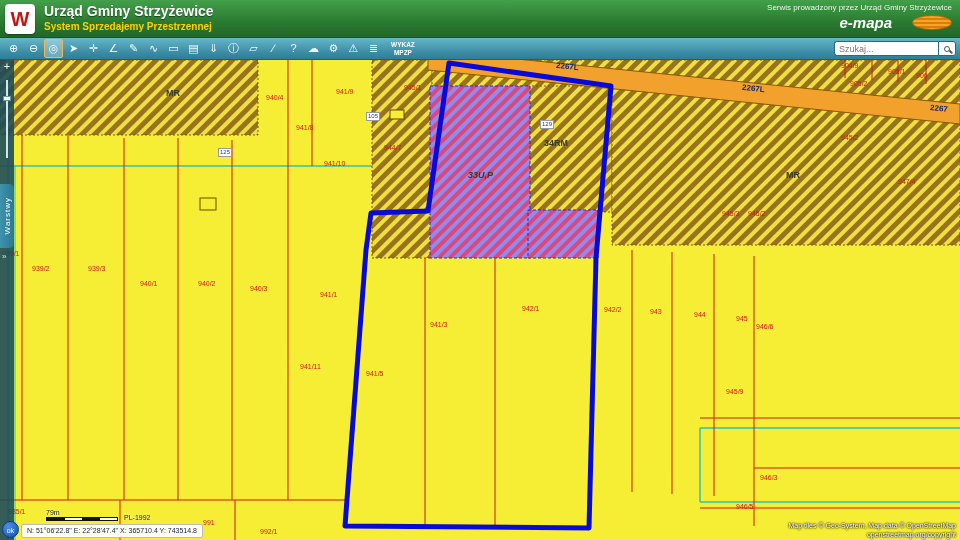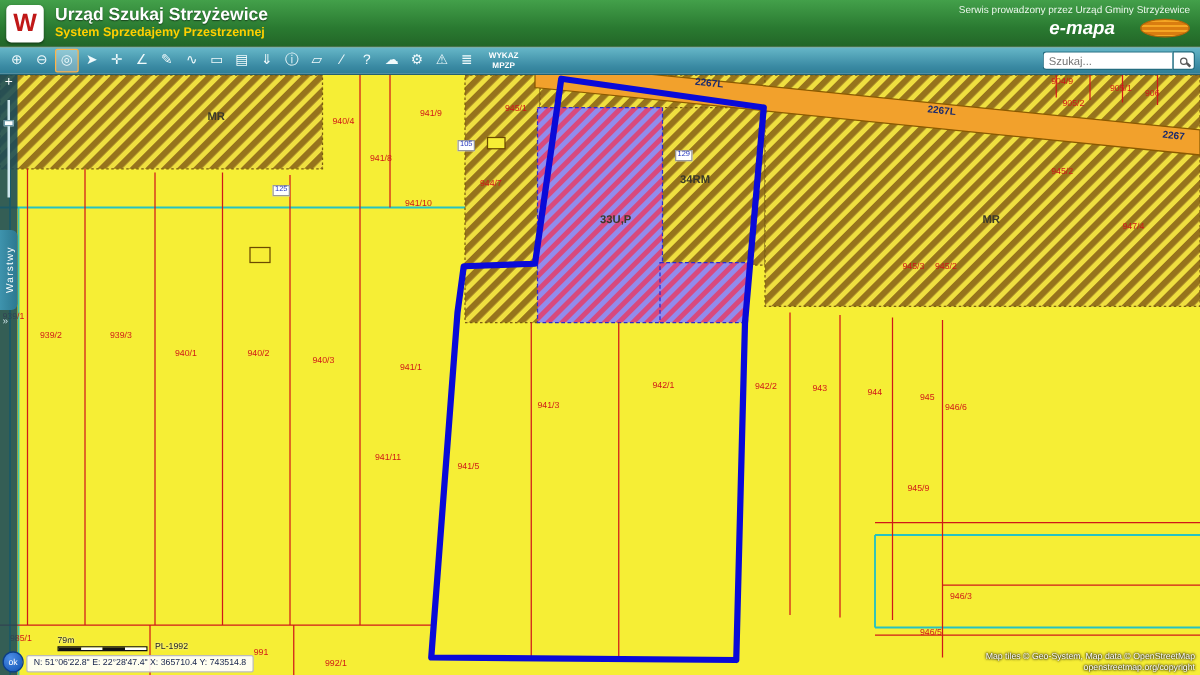--- a/index.html
+++ b/index.html
@@ -101,21 +101,21 @@
 </head>
 <body>
 
 <div id="app">
 
   <div id="header">
     <div id="logo">
       <span>W</span>
     </div>
     <div id="titles">
-      <div id="title">Urząd Szukaj Strzyżewice</div>
+      <div id="title">Urząd Gminy Strzyżewice</div>
       <div id="subtitle">System Sprzedajemy Przestrzennej</div>
     </div>
     <div id="service-note">Serwis prowadzony przez Urząd Gminy Strzyżewice</div>
     <div id="brand">
       <span id="brand-name">e-mapa</span>
       <span id="brand-ellipse"></span>
     </div>
   </div>
 
   <div id="toolbar">
@@ -259,21 +259,21 @@
         <span class="plabel" style="left: 888px; top: 8px;">905/1</span>
         <span class="plabel" style="left: 850px; top: 20px;">905/2</span>
         <span class="plabel" style="left: 916px; top: 12px;">906</span>
         <span class="plabel" style="left: 841px; top: 74px;">945/2</span>
         <span class="plabel" style="left: 898px; top: 118px;">947/4</span>
         <span class="plabel" style="left: 722px; top: 150px;">945/3</span>
         <span class="plabel" style="left: 748px; top: 150px;">945/2</span>
         <span class="zlabel" style="left: 166px; top: 28px;">MR</span>
         <span class="zlabel" style="left: 786px; top: 110px;">MR</span>
         <span class="zlabel" style="left: 544px; top: 78px;">34RM</span>
-        <span class="zlabel" style="left: 480px; top: 110px;">33U,P</span>
+        <span class="zlabel" style="left: 468px; top: 110px; font-style: italic;">33U,P</span>
         <span class="rlabel" style="left: 556px; top: 2px; transform: rotate(6deg);">2267L</span>
         <span class="rlabel" style="left: 742px; top: 24px; transform: rotate(6deg);">2267L</span>
         <span class="rlabel" style="left: 930px; top: 44px; transform: rotate(6deg);">2267</span>
         <span class="marker" style="left: 218px; top: 88px;">125</span>
         <span class="marker" style="left: 366px; top: 52px;">105</span>
         <span class="marker" style="left: 540px; top: 60px;">129</span>
       </div>
 
     <div id="left-panel">
       <div id="zoom-plus">+</div>

